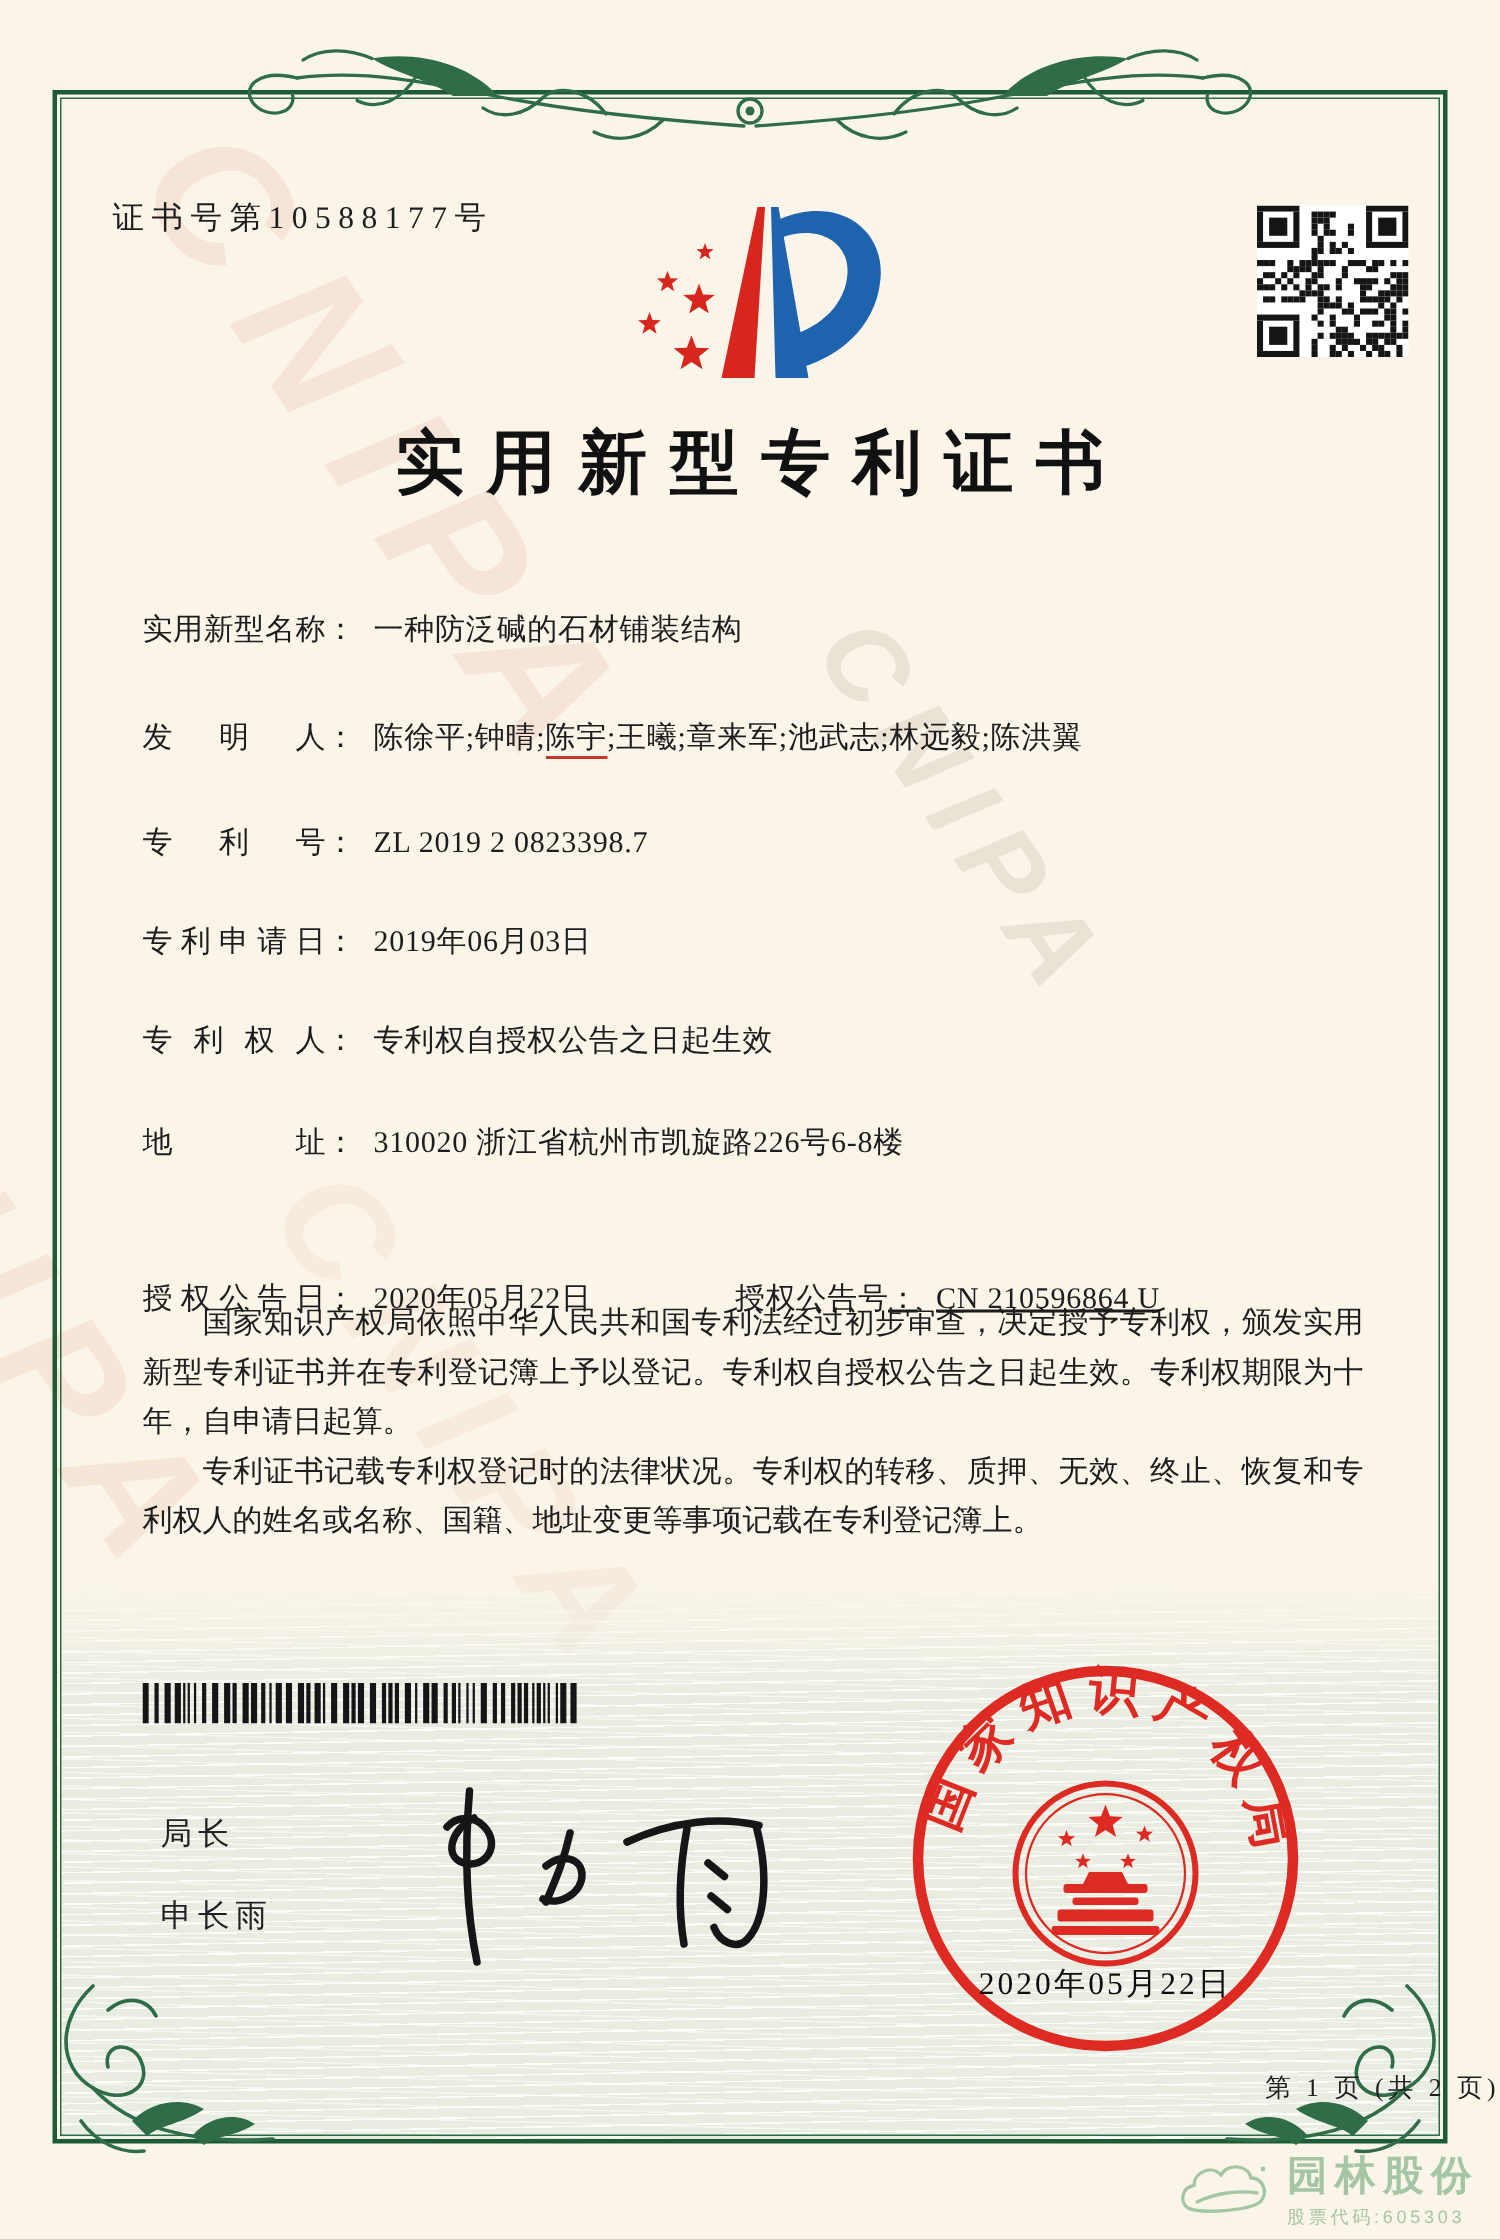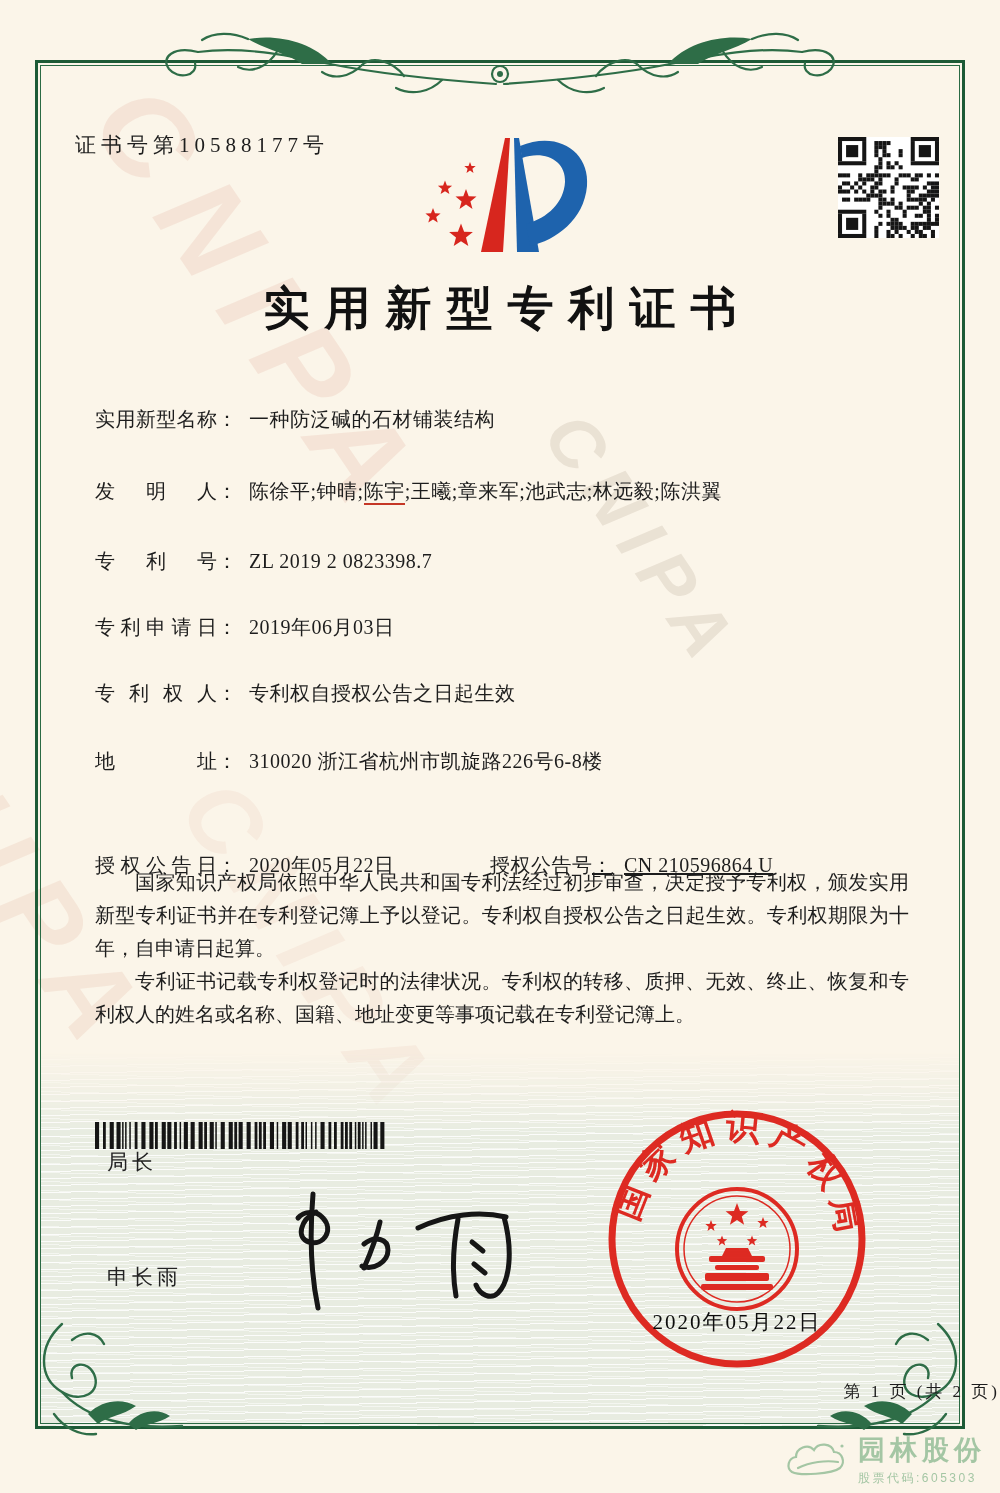--- a/index.html
+++ b/index.html
@@ -53,21 +53,21 @@
   .u-red { border-bottom:2px solid #c53726; padding-bottom:1px; }
   .grant-no { position:absolute; left:395px;text-decoration:underline; }
   .grant-no .flabel { width:102px; }
 
   
   .body-text { position:absolute; left:95px; width:814px; top:866px; font-size:20px; line-height:33px; text-align:justify; }
   .body-text p { margin:0; text-indent:2em; }
 
   
   .barcode { position:absolute; left:95px; top:1122px; width:292px; height:27px; }
-  .director-title { position:absolute; left:107px; top:1148px; font-size:21px; font-family:"Liberation Sans","DejaVu Sans",sans-serif; letter-spacing:4px; color:#222; }
+  .director-title { position:absolute; left:107px; top:1208px; font-size:21px; font-family:"Liberation Sans","DejaVu Sans",sans-serif; letter-spacing:4px; color:#222; }
   .director-name  { position:absolute; left:107px; top:1263px; font-size:21px; font-family:"Liberation Sans","DejaVu Sans",sans-serif; letter-spacing:4px; color:#222; }
   .sig { position:absolute; left:252px; top:1188px; width:290px; height:130px; }
   .seal { position:absolute; left:602px; top:1104px; width:270px; height:270px; opacity:0.95; }
   .seal-arc { font-size:34px; font-weight:bold; letter-spacing:9px; fill:#dd2018; font-family:"Liberation Sans","DejaVu Sans",sans-serif; }
   .seal-date { position:absolute; left:612px; top:1308px; width:250px; text-align:center; font-size:21px; letter-spacing:2px; color:#0d0d0d; }
 
   .page-info { position:absolute; left:16px; right:0; top:1380px; text-align:right; font-size:17px; letter-spacing:3px; }
   .continuation { position:absolute; left:0; right:0; top:1448px; text-align:center; font-size:20px; letter-spacing:3px; color:#333; }
 
   

